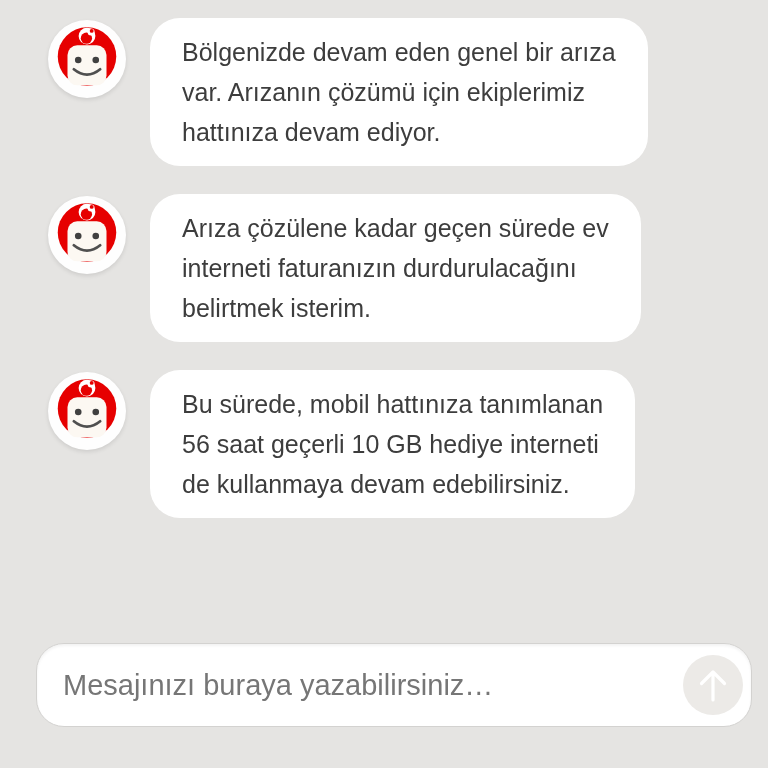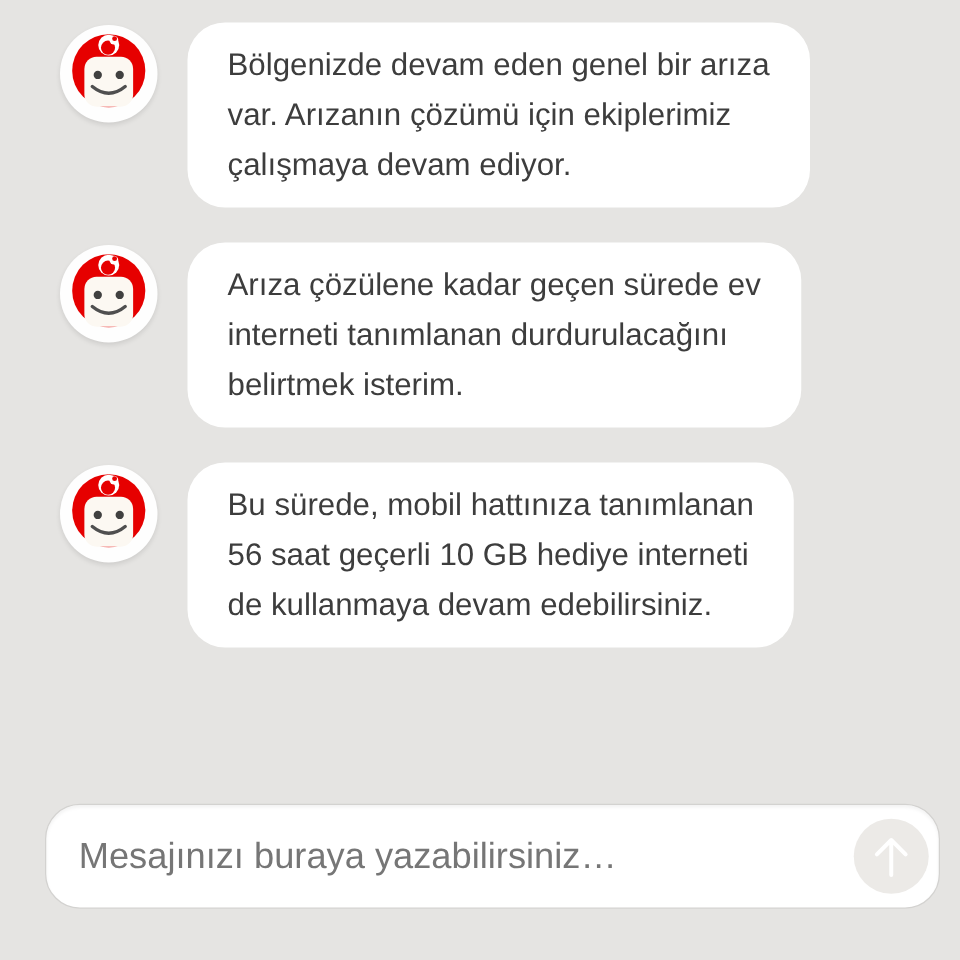--- a/index.html
+++ b/index.html
@@ -94,40 +94,40 @@
           <circle cx="39.4" cy="18.6" r="5.8" fill="#e60000"></circle>
           <circle cx="44.2" cy="12.4" r="3.6" fill="#ffffff"></circle>
           <circle cx="44.8" cy="11.2" r="2.0" fill="#e60000"></circle>
           <circle cx="31" cy="41" r="3.4" fill="#404040"></circle>
           <circle cx="49" cy="41" r="3.4" fill="#404040"></circle>
           <path d="M26.5 50.5 Q40 61.5 53.5 50.5" fill="none" stroke="#4f4f4f" stroke-width="2.8" stroke-linecap="round"></path>
         </svg>
       </div>
       <div class="bubble">Bölgenizde devam eden genel bir arıza
 var. Arızanın çözümü için ekiplerimiz
-çalışmaya devam ediyor.</div>
+hattınıza devam ediyor.</div>
     </div>
 
     <div class="msg-row">
       <div class="avatar">
         <svg viewBox="0 0 80 80" aria-hidden="true">
           <circle cx="40" cy="40" r="39" fill="#fefefe"></circle>
           <circle cx="40" cy="37.5" r="30" fill="#e60000"></circle>
           <rect x="20" y="26" width="40" height="41" rx="10" fill="#fcf8f2"></rect>
           <circle cx="40" cy="16.5" r="8.6" fill="#ffffff"></circle>
           <circle cx="39.4" cy="18.6" r="5.8" fill="#e60000"></circle>
           <circle cx="44.2" cy="12.4" r="3.6" fill="#ffffff"></circle>
           <circle cx="44.8" cy="11.2" r="2.0" fill="#e60000"></circle>
           <circle cx="31" cy="41" r="3.4" fill="#404040"></circle>
           <circle cx="49" cy="41" r="3.4" fill="#404040"></circle>
           <path d="M26.5 50.5 Q40 61.5 53.5 50.5" fill="none" stroke="#4f4f4f" stroke-width="2.8" stroke-linecap="round"></path>
         </svg>
       </div>
       <div class="bubble">Arıza çözülene kadar geçen sürede ev
-interneti tanımlanan durdurulacağını
+interneti faturanızın durdurulacağını
 belirtmek isterim.</div>
     </div>
 
     <div class="msg-row">
       <div class="avatar">
         <svg viewBox="0 0 80 80" aria-hidden="true">
           <circle cx="40" cy="40" r="39" fill="#fefefe"></circle>
           <circle cx="40" cy="37.5" r="30" fill="#e60000"></circle>
           <rect x="20" y="26" width="40" height="41" rx="10" fill="#fcf8f2"></rect>
           <circle cx="40" cy="16.5" r="8.6" fill="#ffffff"></circle>

